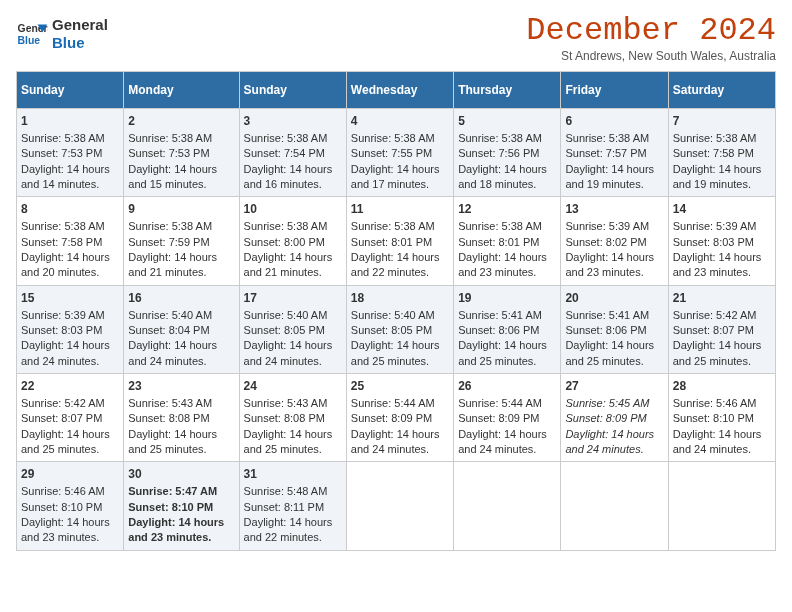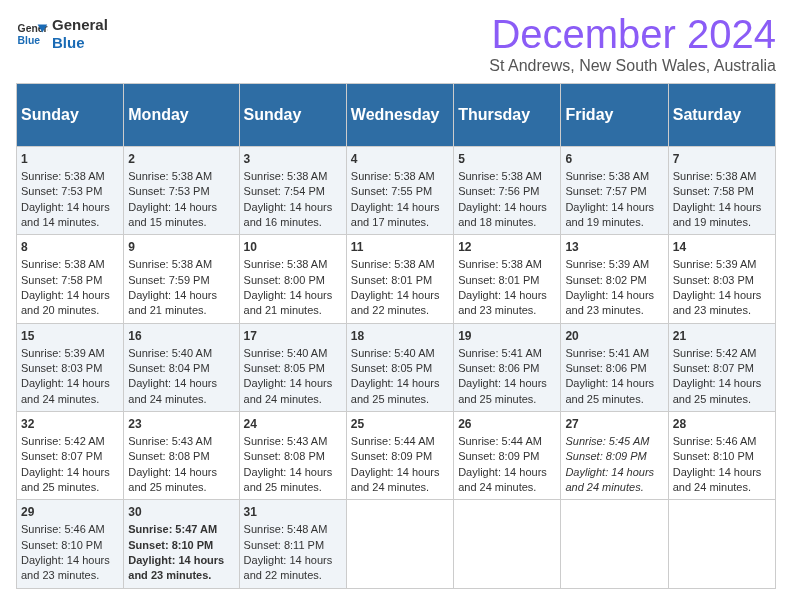--- a/index.html
+++ b/index.html
@@ -34,39 +34,40 @@
     }
     .logo-text .blue { color: #1a6bb5; }
     .logo-icon {
       width: 32px;
       height: 32px;
     }
     .title-block {
       text-align: right;
     }
     .month-title {
-      font-size: 40px;
-      color: #8b5cf6;
+      font-size: 32px;
+      color: #c2410c;
       font-weight: normal;
+      font-family: Liberation Mono, monospace;
     }
     .subtitle {
-      font-size: 16px;
+      font-size: 12px;
       color: #555;
     }
     table {
       width: 100%;
       border-collapse: collapse;
       font-size: 10px;
     }
     thead tr th {
       background-color: #2e6da4;
       color: #fff;
-      font-size: 16px;
+      font-size: 12px;
       font-weight: bold;
-      padding: 22px 4px;
+      padding: 11px 4px;
       text-align: left;
       border: 1px solid #ccc;
     }
     tbody tr td {
       vertical-align: top;
       padding: 4px 4px;
       border: 1px solid #ccc;
       line-height: 1.4;
       height: 72px;
       background: #fff;
@@ -275,21 +276,21 @@
           <td>
             <span class="day-num">21</span>
             <div class="day-info" style="white-space: pre-line;">Sunrise: 5:42 AM
 Sunset: 8:07 PM
 Daylight: 14 hours
 and 25 minutes.</div>
           </td>
         </tr>
         <tr>
           <td>
-            <span class="day-num">32</span>
+            <span class="day-num">22</span>
             <div class="day-info" style="white-space: pre-line;">Sunrise: 5:42 AM
 Sunset: 8:07 PM
 Daylight: 14 hours
 and 25 minutes.</div>
           </td>
           <td>
             <span class="day-num">23</span>
             <div class="day-info" style="white-space: pre-line;">Sunrise: 5:43 AM
 Sunset: 8:08 PM
 Daylight: 14 hours

